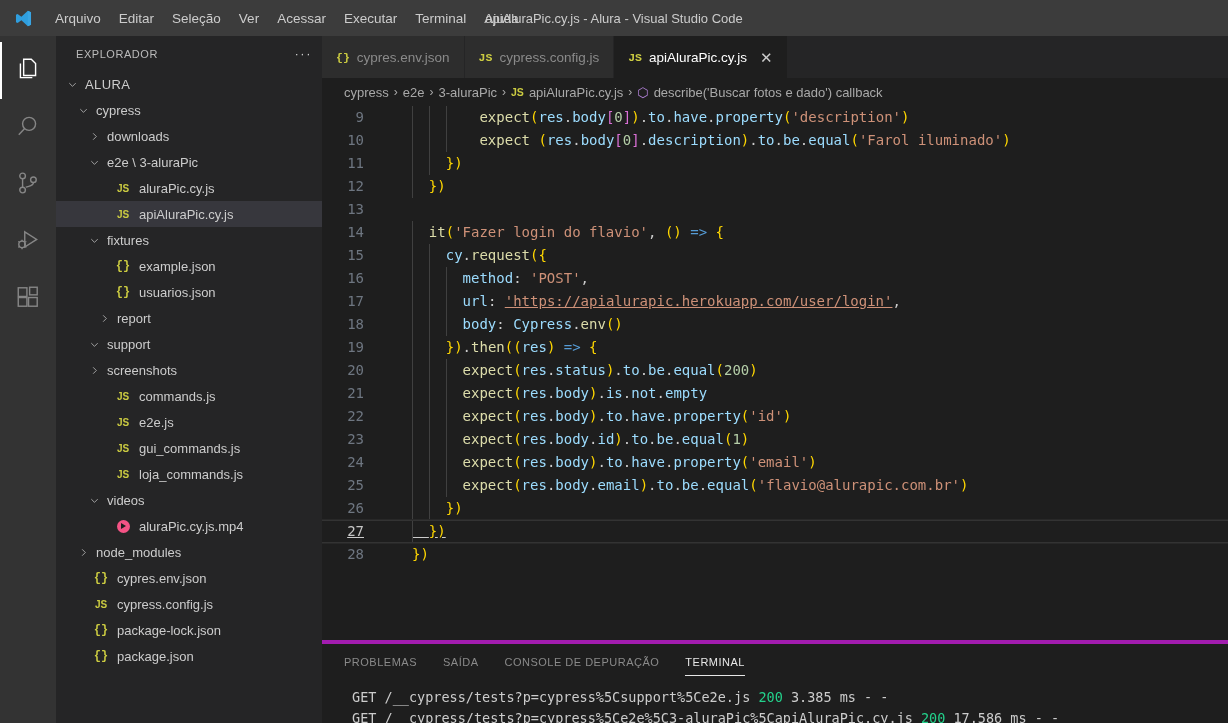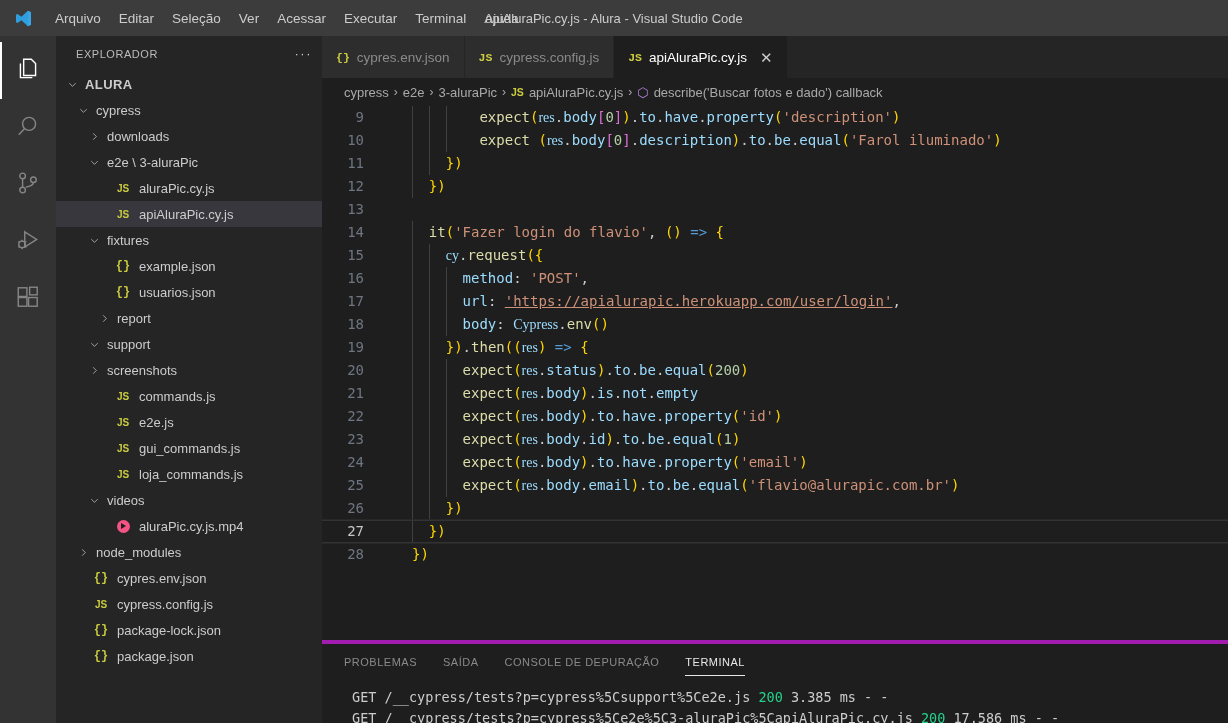--- a/index.html
+++ b/index.html
@@ -56,21 +56,21 @@
     height: 35px; display: flex; align-items: center; justify-content: space-between;
     padding: 0 10px 0 20px; font-size: 11px; letter-spacing: .55px; color: #bbbbbb;
   }
   .sb-dots { letter-spacing: 1.5px; font-size: 13px; color: #cccccc; cursor: pointer; }
   .tree { flex: 1; overflow: hidden; font-size: 13px; }
   .row {
     height: 26px; display: flex; align-items: center; white-space: nowrap;
     cursor: pointer; color: #cccccc; position: relative;
   }
   .row.selected { background: #37373d; }
-  .row.root { font-weight: bold; font-size: 11.5px; letter-spacing: .4px; }
+  .row.root { font-weight: normal; font-size: 11.5px; letter-spacing: .4px; }
   .chev { width: 16px; min-width:16px; display: inline-flex; align-items: center; justify-content: center; }
   .chev svg { width: 11px; height: 11px; stroke: #cccccc; stroke-width: 1.6; fill: none; }
   .chev.right svg { transform: rotate(-90deg); }
   .chev.blank { width: 16px; }
   .fi {
     width: 20px; min-width: 20px; font-size: 10px; font-weight: bold;
     display: inline-flex; align-items: center; justify-content: center;
     font-family: "Liberation Sans", sans-serif;
   }
   .fi.js { color: #cbcb41; }
@@ -109,33 +109,33 @@
   .bc-js { color: #cbcb41; font-size: 10.5px; font-weight: bold; }
   .bc-cube { color: #b180d7; font-size: 13px; }
 
   .editor { flex: 1; position: relative; overflow: hidden; background: #1e1e1e; }
   .code {
     font-family: "DejaVu Sans Mono", "Liberation Mono", monospace;
     font-size: 14px; line-height: 23px;
     position: relative;
   }
   .cline { height: 23px; display: flex; align-items: center; white-space: pre; position: relative; }
-  .cline.cur { outline: 1px solid #282828; background: #1e1e1e; }
+  .cline.cur { outline: 1px solid #282828; background: #1e1e1e; text-decoration: underline; }
   .cline.cur::after {
     content:""; position:absolute; left:0; right:0; top:0; bottom:0;
     border-top: 1px solid #333; border-bottom: 1px solid #333; pointer-events:none;
   }
   .ln {
     width: 66px; min-width: 66px; text-align: right; padding-right: 24px;
     color: #6e7681; font-size: 14px; user-select: none;
   }
   .cline.cur .ln { color: #c6c6c6; }
   .ctext { position: relative; padding-left: 24px; }
   .t-fn    { color: #dcdcaa; }
-  .t-var   { color: #9cdcfe; font-family: Liberation Serif, serif; }
+  .t-var   { color: #9cdcfe; }
   .t-prop  { color: #9cdcfe; }
   .t-str   { color: #ce9178; }
   .t-num   { color: #b5cea8; }
   .t-kw    { color: #569cd6; }
   .p1 { color: #ffd700; }
   .p2 { color: #da70d6; }
   .link { text-decoration: underline; }
 
   .indent-guide {
     position: absolute; top: 0; bottom: 0; width: 1px; background: #404040;

